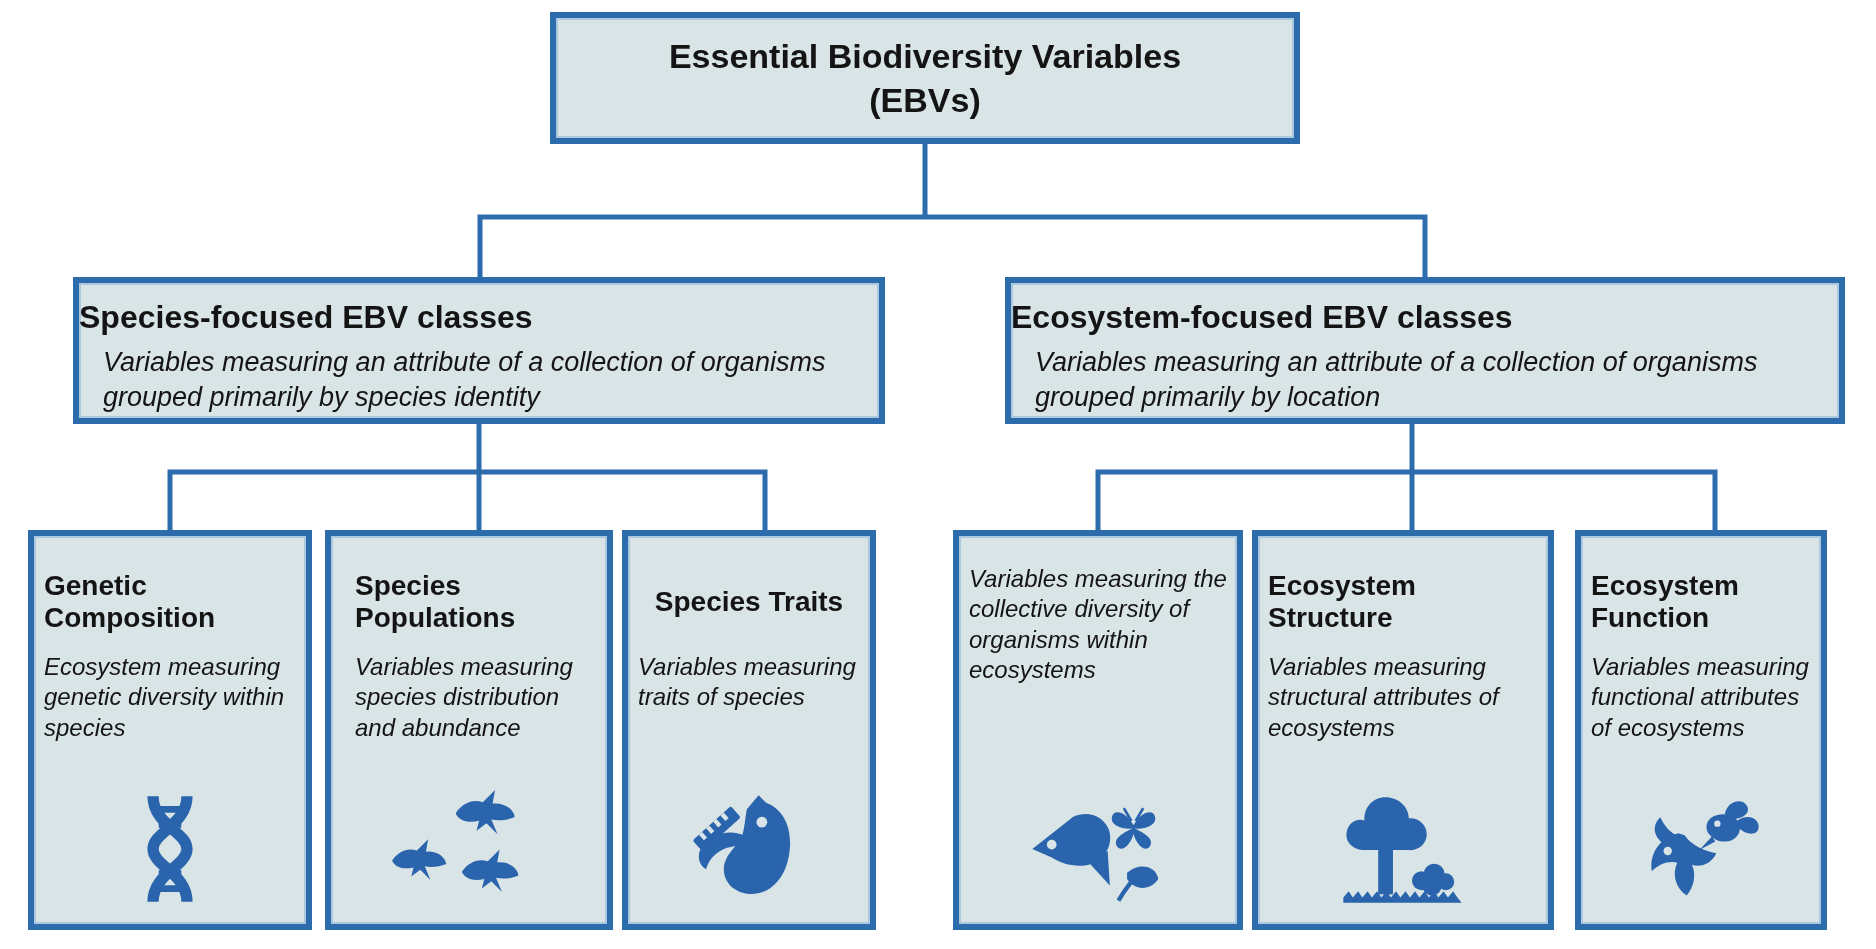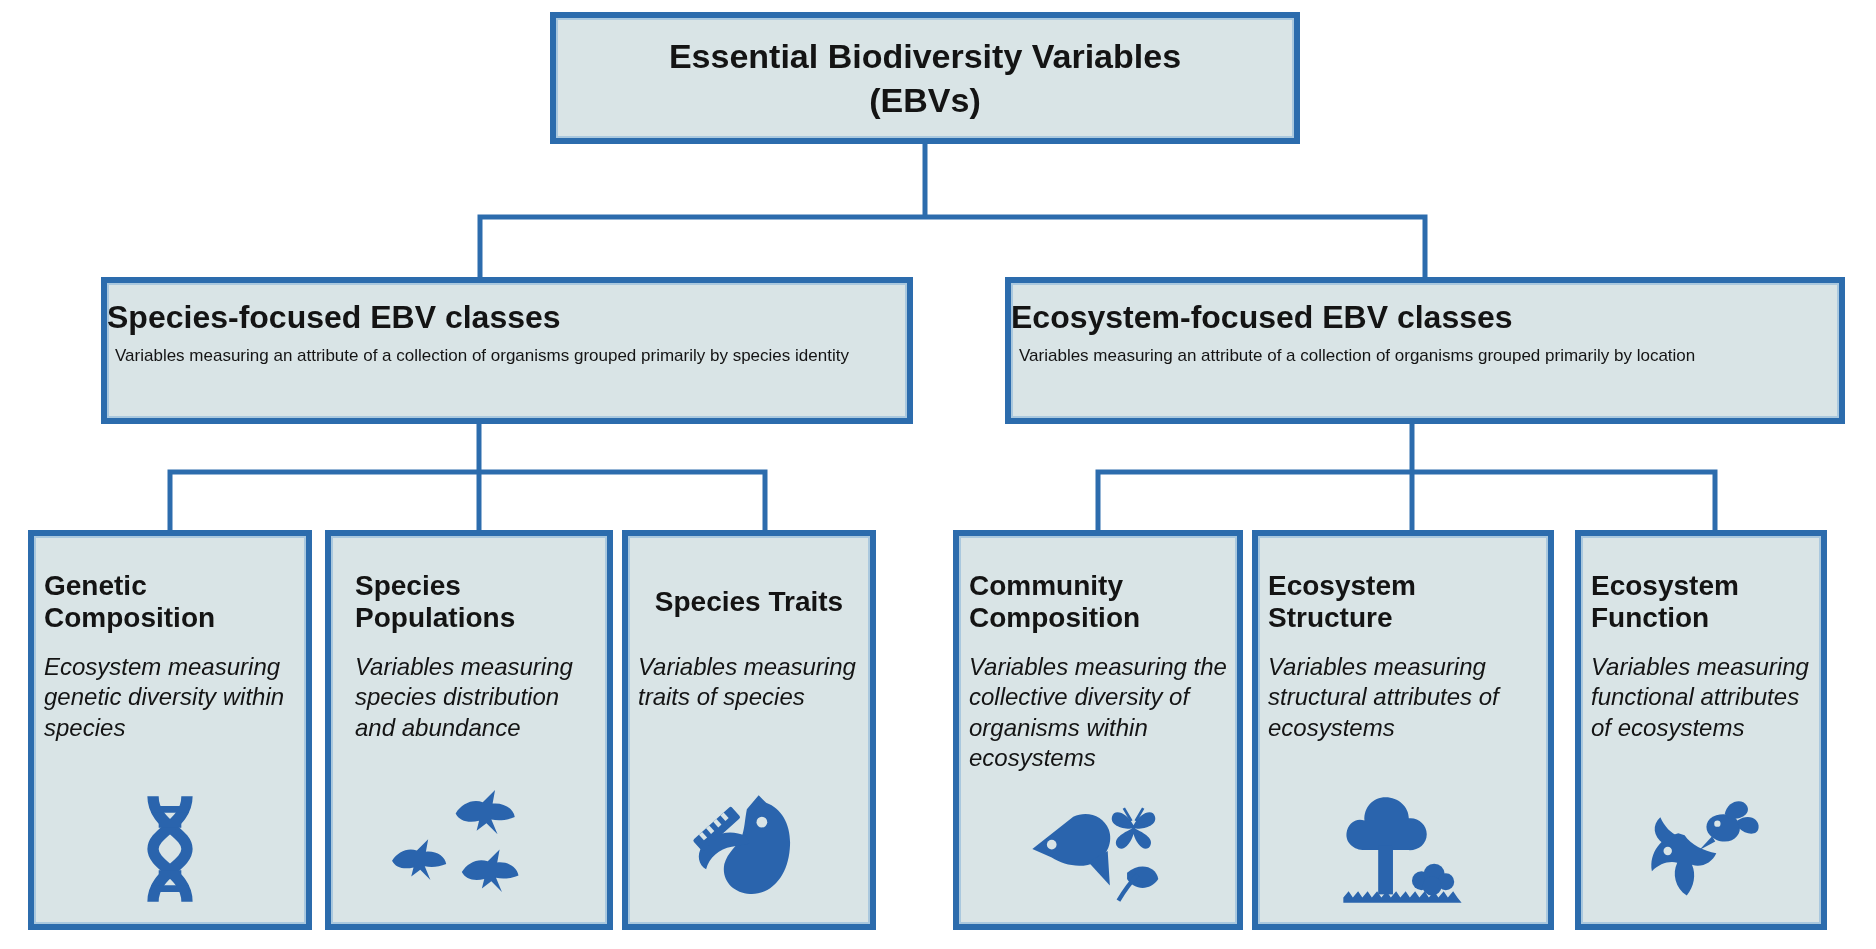--- a/index.html
+++ b/index.html
@@ -25,24 +25,24 @@
     box-shadow: inset 0 0 0 2px #aac8de;
     z-index: 1;
     text-align: left;
   }
   .root-box {
     left: 550px; top: 12px; width: 750px; height: 132px;
     display: flex; flex-direction: column; justify-content: center; align-items: center;
   }
   .root-title { font-size: 34px; font-weight: bold; line-height: 1.3; }
   .branch-box { top: 277px; height: 147px; padding-top: 16px; }
-  .branch-box.species { left: 73px; width: 812px; margin-left: 28px; }
+  .branch-box.species { left: 73px; width: 812px; }
   .branch-box.ecosystem { left: 1005px; width: 840px; }
   .branch-title { font-size: 32px; font-weight: bold; }
-  .branch-desc { font-size: 17px; line-height: 1.3; margin-top: 9px; padding: 0 8px; }
+  .branch-desc { font-size: 27px; font-style: italic; line-height: 1.3; margin-top: 9px; padding: 0 24px; }
   .leaf-box { top: 530px; height: 400px; padding: 22px 10px 0 10px; }
   .leaf-title {
     font-size: 28px; font-weight: bold; line-height: 1.15;
     min-height: 88px; display: flex; align-items: center; justify-content: center;
   }
   .leaf-desc { font-size: 24px; font-style: italic; line-height: 1.27; margin-top: 6px; }
   .leaf-icon {
     position: absolute; left: 0; right: 0; bottom: 14px;
     height: 122px; display: flex; align-items: center; justify-content: center;
   }
@@ -143,21 +143,20 @@
             <rect x="17" y="22" width="4" height="7"></rect>
           <rect x="26" y="22" width="4" height="7"></rect>
             <rect x="35" y="22" width="4" height="7"></rect>
         </g>
         <circle class="icon-hole" cx="67" cy="27" r="5"></circle>
       </svg>
     </div>
   </div>
 
   <div class="node leaf-box leaf-4">
-    <div class="leaf-title">Community Composition</div>
     <div class="leaf-desc">Variables measuring the collective diversity of organisms within ecosystems</div>
     <div class="leaf-icon">
       <svg width="140" height="113" viewBox="0 0 130 105" xmlns="http://www.w3.org/2000/svg">
         <g class="icon-fill">
           <path d="M4 52 L42 22 C55 16 70 21 75 34 C79 45 74 58 63 64 C50 71 33 67 22 60 Z"></path>
           <path d="M56 64 L76 86 L74 54 Z"></path>
           <g transform="translate(98 24)">
             <path d="M0 6 C-6 -6 -18 -10 -20 -2 C-22 6 -10 10 -1 9 C-10 13 -20 19 -15 26 C-10 32 -2 22 0 14 C2 22 10 32 15 26 C20 19 10 13 1 9 C10 10 22 6 20 -2 C18 -10 6 -6 0 6 Z"></path>
             <path d="M-2 2 L-9 -10 M2 2 L9 -10" class="icon-stroke" stroke-width="2.5"></path>
           </g>

